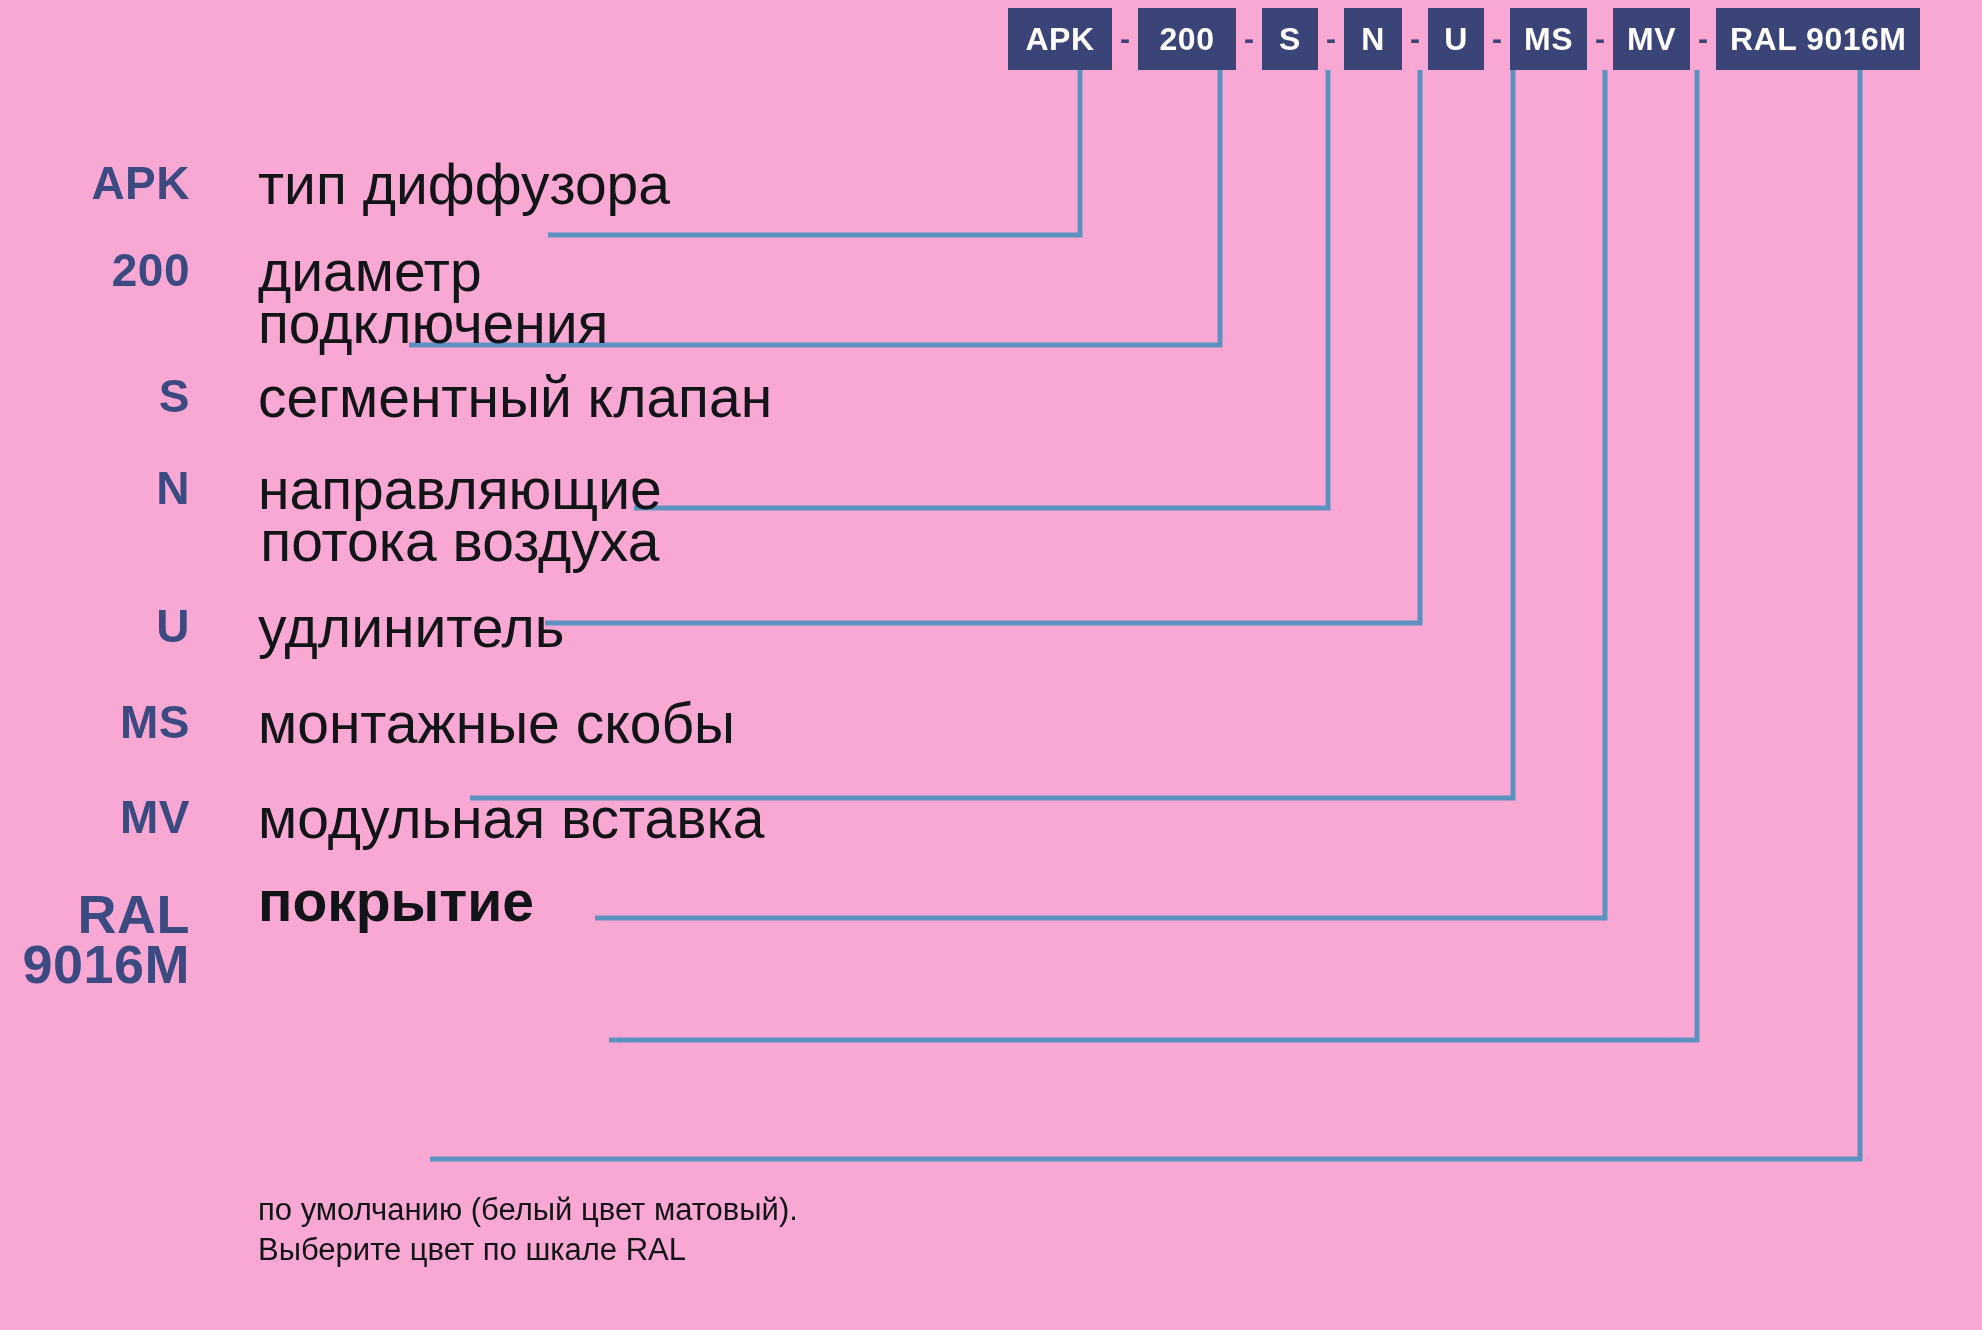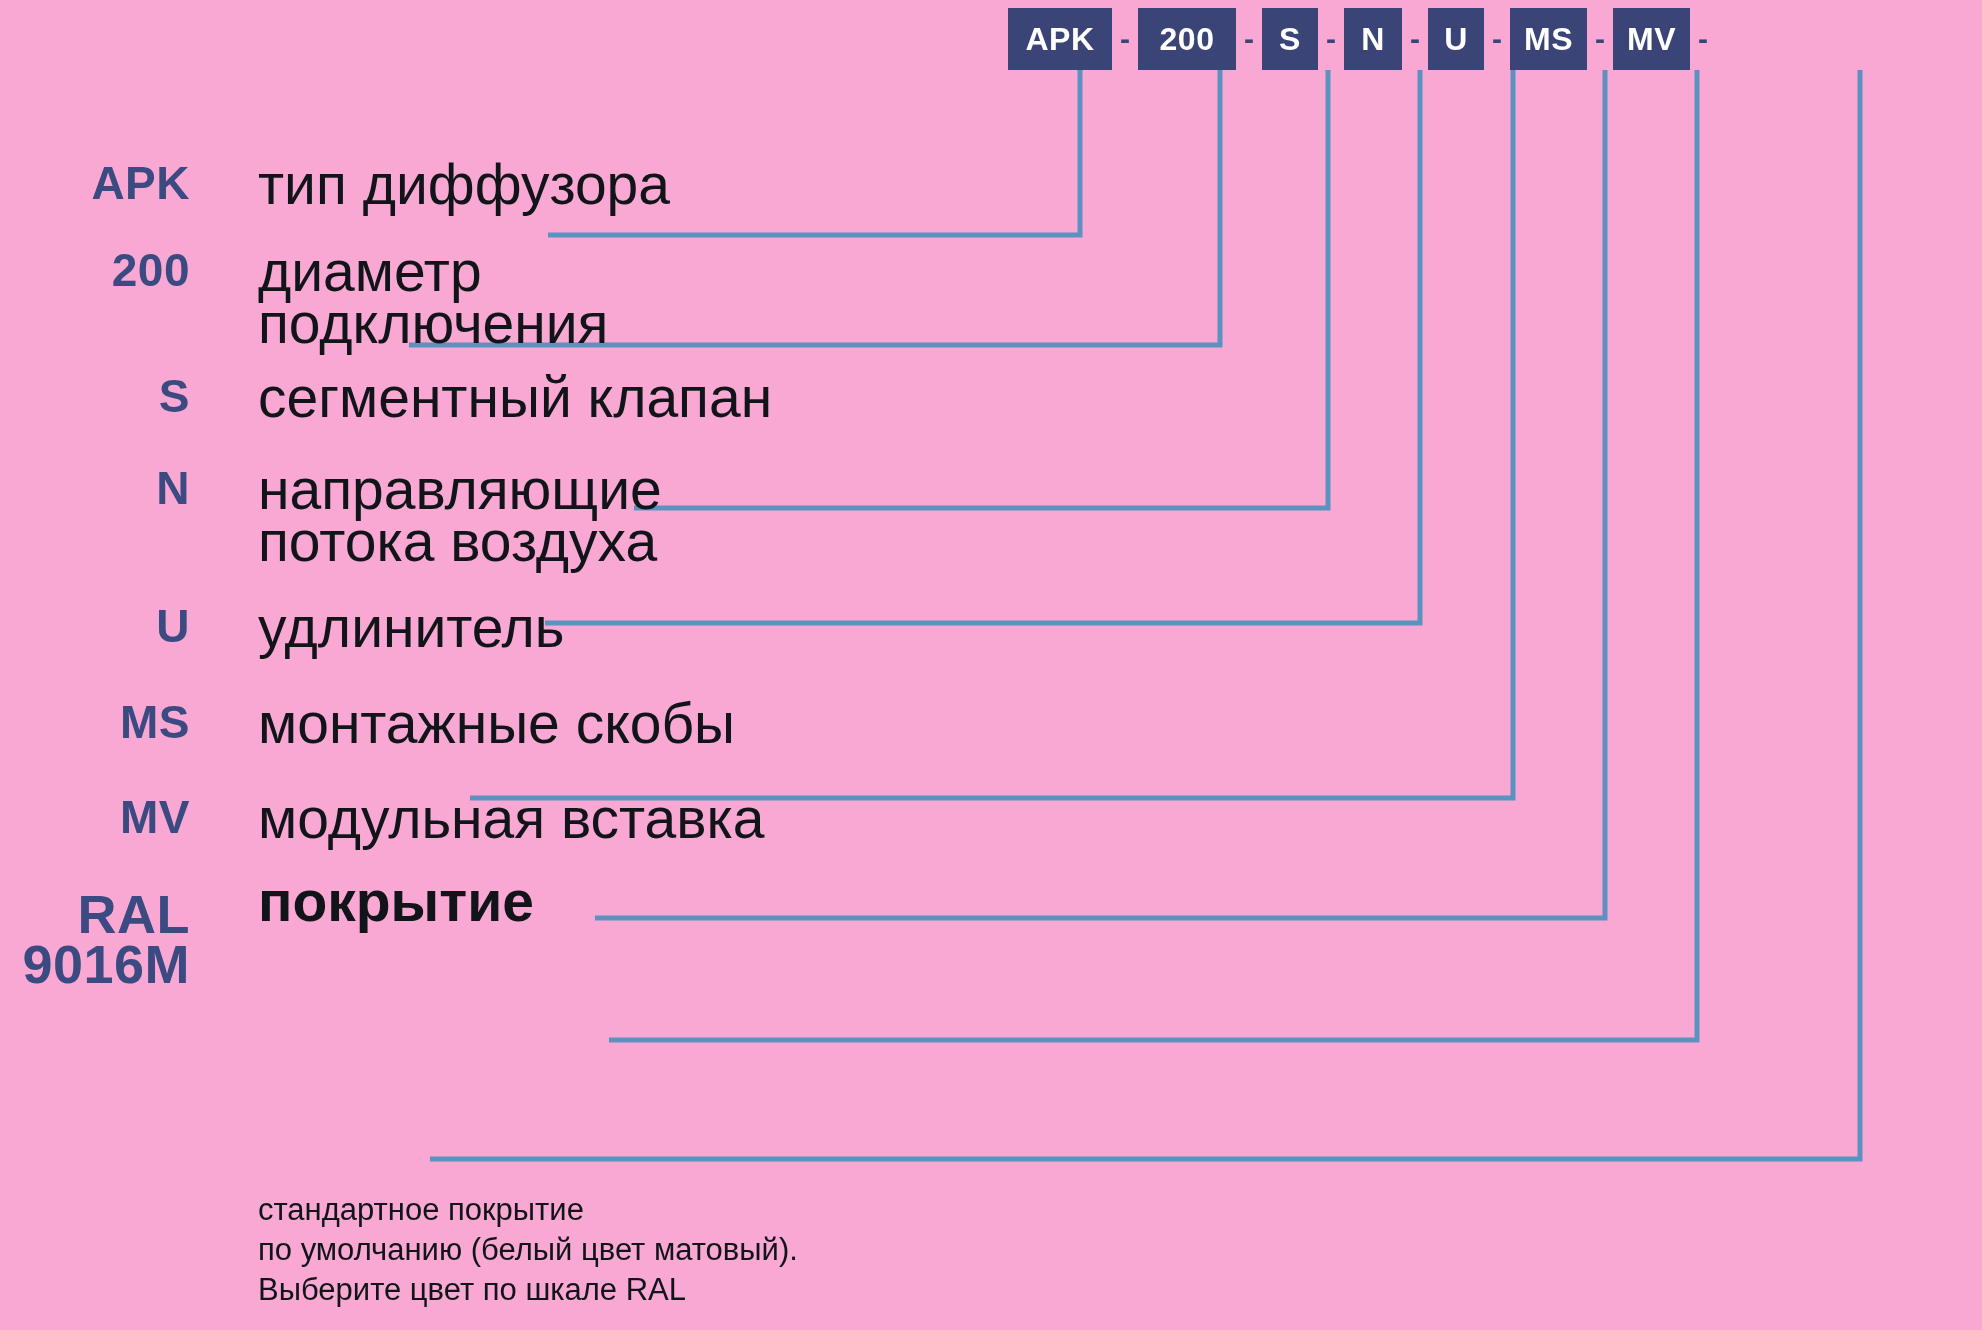--- a/index.html
+++ b/index.html
@@ -111,38 +111,39 @@
       <div class="code-box" style="background: rgb(59, 68, 119); color: rgb(255, 255, 255); min-width: 56px;">S</div>
       <div class="code-sep">-</div>
       <div class="code-box" style="background: rgb(59, 68, 119); color: rgb(255, 255, 255); min-width: 58px;">N</div>
       <div class="code-sep">-</div>
       <div class="code-box" style="background: rgb(59, 68, 119); color: rgb(255, 255, 255); min-width: 56px;">U</div>
       <div class="code-sep">-</div>
       <div class="code-box" style="background: rgb(59, 68, 119); color: rgb(255, 255, 255); min-width: 76px;">MS</div>
       <div class="code-sep">-</div>
       <div class="code-box" style="background: rgb(59, 68, 119); color: rgb(255, 255, 255); min-width: 76px;">MV</div>
       <div class="code-sep">-</div>
+      <div class="code-box" style="background: rgb(59, 68, 119); color: rgb(255, 255, 255); min-width: 202px;">RAL 9016M</div>
     </div>
 
   <div id="rows-layer">
       <div class="code-label" style="top: 158px; color: rgb(59, 75, 130);">APK</div>
       <div class="desc" style="top: 158px; color: rgb(17, 20, 24);">
         <div>тип диффузора</div>
       </div>
       <div class="code-label" style="top: 245px; color: rgb(59, 75, 130);">200</div>
       <div class="desc" style="top: 245px; color: rgb(17, 20, 24);">
         <div>диаметр</div>
         <div>подключения</div>
       </div>
       <div class="code-label" style="top: 371px; color: rgb(59, 75, 130);">S</div>
       <div class="desc" style="top: 371px; color: rgb(17, 20, 24);">
         <div>сегментный клапан</div>
       </div>
       <div class="code-label" style="top: 463px; color: rgb(59, 75, 130);">N</div>
-      <div class="desc" style="top: 463px; color: rgb(17, 20, 24);">
+      <div class="desc" style="top: 463px; color: rgb(17, 20, 24); text-align: center;">
         <div>направляющие</div>
         <div>потока воздуха</div>
       </div>
       <div class="code-label" style="top: 601px; color: rgb(59, 75, 130);">U</div>
       <div class="desc" style="top: 601px; color: rgb(17, 20, 24);">
         <div>удлинитель</div>
       </div>
       <div class="code-label" style="top: 697px; color: rgb(59, 75, 130);">MS</div>
       <div class="desc" style="top: 697px; color: rgb(17, 20, 24);">
         <div>монтажные скобы</div>
@@ -155,19 +156,18 @@
         <div>RAL</div>
         <div>9016M</div>
       </div>
       <div class="desc" style="top: 875px; color: rgb(17, 20, 24); font-weight: bold;">
         <div>покрытие</div>
       </div>
     </div>
 
   <div id="footnote-layer">
       <div class="fineprint" style="top: 1190px;">
-        <div>стандартное покрытие</div>
         <div>по умолчанию (белый цвет матовый).</div>
         <div>Выберите цвет по шкале RAL</div>
       </div>
     </div>
 
 </div>
 
 </body></html>

